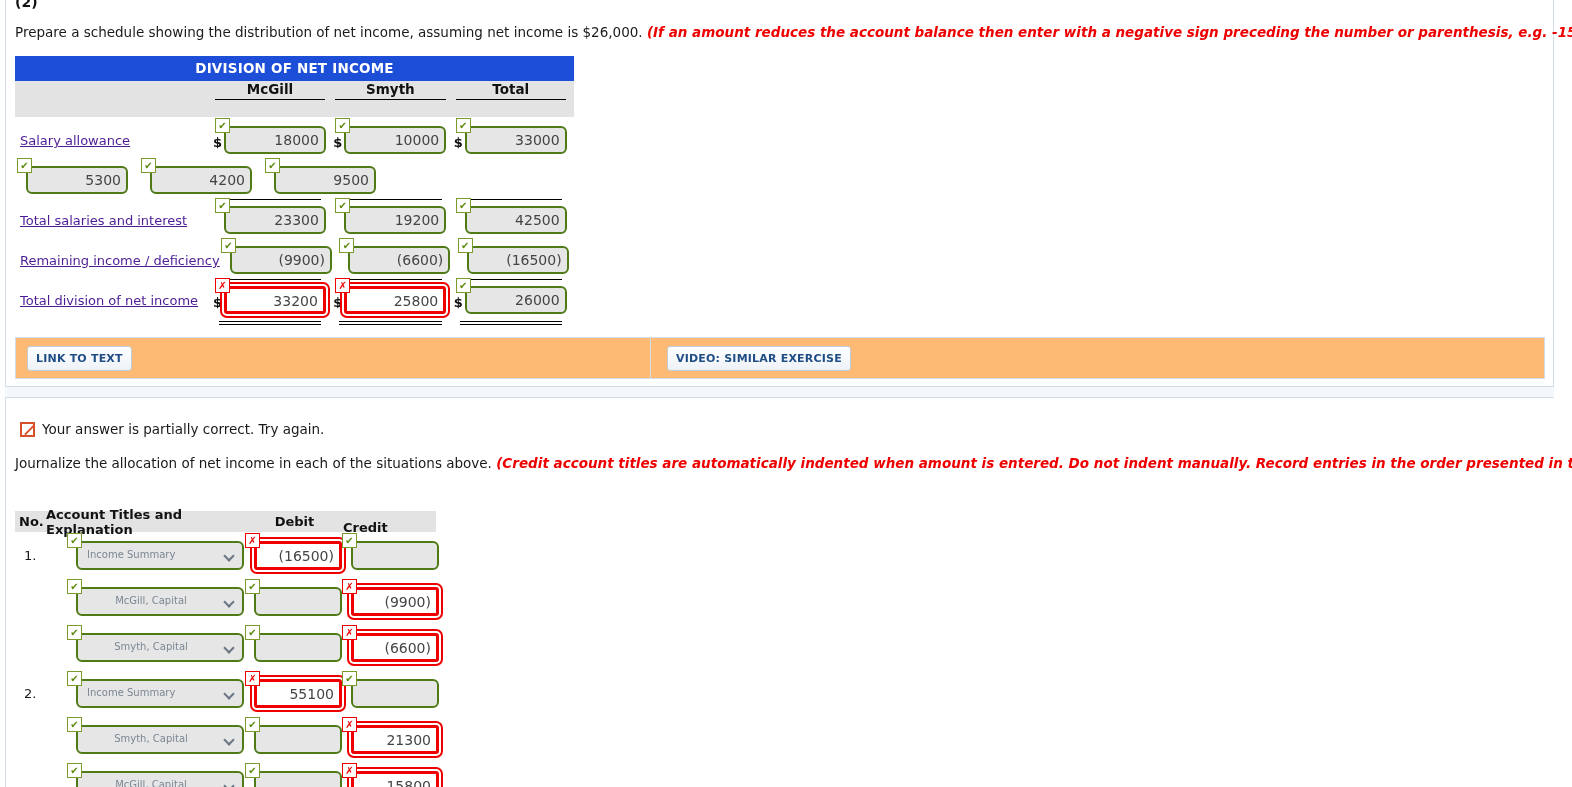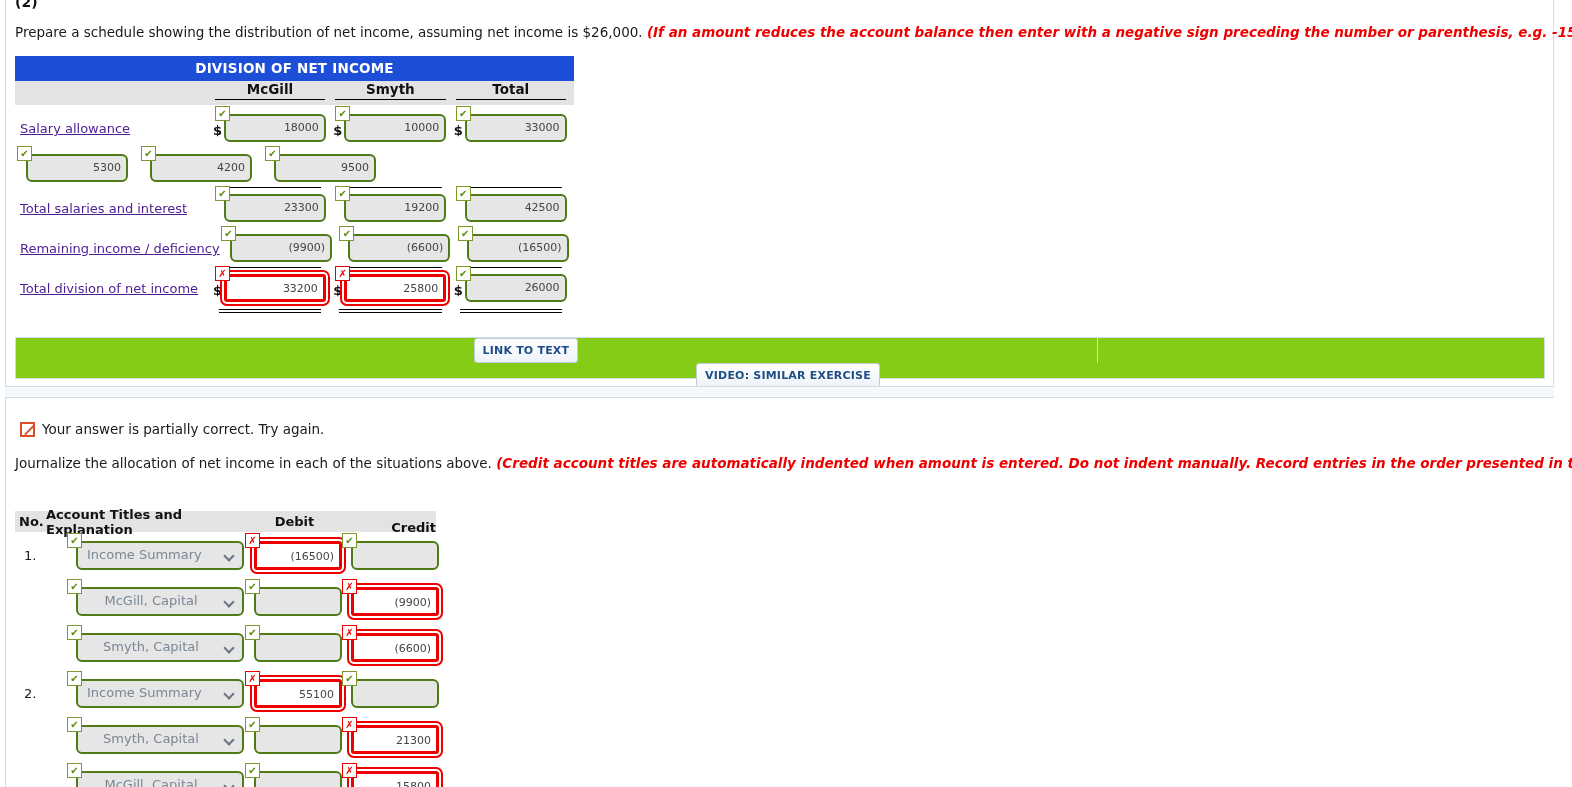--- a/index.html
+++ b/index.html
@@ -37,21 +37,21 @@
     width: 559px;
   }
   .dni-title {
     background: #1d4ed8; color: #ffffff;
     font-weight: bold; font-size: 13.5px;
     text-align: center; padding: 4px 0 5px 0;
     letter-spacing: .2px;
   }
   .dni-colhead {
     background: #e3e3e3;
-    display: flex; height: 24px;
+    display: flex; height: 36px;
   }
   .dni-colhead .lbl { width: 204px; }
   .dni-colhead .col {
     width: 118px; margin-right: 6px;
     text-align: center; font-weight: bold; font-size: 13.5px;
     color: #111; position: relative;
   }
   .dni-colhead .col span.u {
     display: block; border-bottom: 1.5px solid #000;
     padding-bottom: 2px; margin: 0 2px;
@@ -71,21 +71,21 @@
 
   
   .fieldbox {
     position: absolute; left: 11px; top: 9px;
     width: 102px; height: 28px;
   }
   .fld {
     width: 100%; height: 100%;
     border: 2.5px solid #4f7a16; border-radius: 6px;
     background: #e6e6e6;
-    text-align: right; font-size: 11px; color: #444;
+    text-align: right; font-size: 14px; color: #444;
     padding: 0 5px 1px 5px; line-height: 24px;
     font-family: "DejaVu Sans", "Liberation Sans", sans-serif;
   }
   .fld.wrong {
     border: 3px solid #ee0000; background: #ffffff;
     box-shadow: 0 0 0 2px #ffffff, 0 0 0 4px #ee0000;
     border-radius: 3px;
   }
   .badge {
     position: absolute; left: -9px; top: -8px;
@@ -107,22 +107,22 @@
   }
   .dblrule {
     position: absolute; left: 6px; right: 6px; bottom: -8px;
     height: 4px; border-top: 1.5px solid #000; border-bottom: 1.5px solid #000;
   }
 
   
   .linkbar {
     position: absolute; left: 15px; top: 337px;
     width: 1530px; height: 42px;
-    background: #84cc16; border: 1px solid #d3dde8;
-    display: flex; align-items: center; flex-direction: column;
+    background: #fdba74; border: 1px solid #d3dde8;
+    display: flex; align-items: center;
   }
   .linkbar .seg1 { width: 635px; height: 100%; display: flex; align-items: center; padding-left: 11px;
     border-right: 1px solid #d3dde8; }
   .linkbar .seg2 { flex: 1; height: 100%; display: flex; align-items: center; padding-left: 16px; }
   .ebtn {
     background: linear-gradient(#ffffff, #eef2f7);
     border: 1px solid #c0ccd8; border-radius: 3px;
     color: #1f4e87; font-weight: bold; font-size: 11px;
     letter-spacing: .2px;
     padding: 5px 8px 5px 8px; white-space: nowrap;
@@ -155,33 +155,33 @@
 
   
   .journal { position: absolute; left: 15px; top: 511px; width: 421px; }
   .j-head {
     background: #e3e3e3; display: flex; height: 21px; align-items: center;
     font-weight: bold; font-size: 13px; color: #111;
   }
   .j-head .h-no { width: 31px; padding-left: 4px; }
   .j-head .h-acct { width: 200px; }
   .j-head .h-deb { width: 97px; text-align: center; }
-  .j-head .h-cre { width: 93px; text-align: right; margin-top: 12px; }
+  .j-head .h-cre { width: 93px; text-align: left; margin-top: 12px; }
 
   .j-row { display: flex; height: 46px; align-items: flex-start; position: relative; }
   .j-no { width: 31px; font-size: 13px; padding-top: 16px; padding-left: 9px; color: #1a1a1a; }
   .j-acct { width: 200px; position: relative; }
   .j-deb  { width: 97px; position: relative; }
   .j-cre  { width: 93px; position: relative; }
 
   .selbox { position: absolute; left: 30px; top: 9px; width: 168px; height: 29px; }
   .sel {
     width: 100%; height: 100%;
     border: 2.5px solid #4f7a16; border-radius: 6px;
-    background: #e6e6e6; color: #7b8794; font-size: 13px;
+    background: #e6e6e6; color: #7b8794; font-size: 10px;
     padding: 0 22px 4px 9px; line-height: 24px;
     position: relative; white-space: nowrap; overflow: hidden;
   }
   .sel.indent { text-align: center; padding-left: 4px; }
   .chev {
     position: absolute; right: 9px; top: 9px;
     width: 8px; height: 8px;
     border-right: 2px solid #6b7684; border-bottom: 2px solid #6b7684;
     transform: rotate(45deg);
   }

